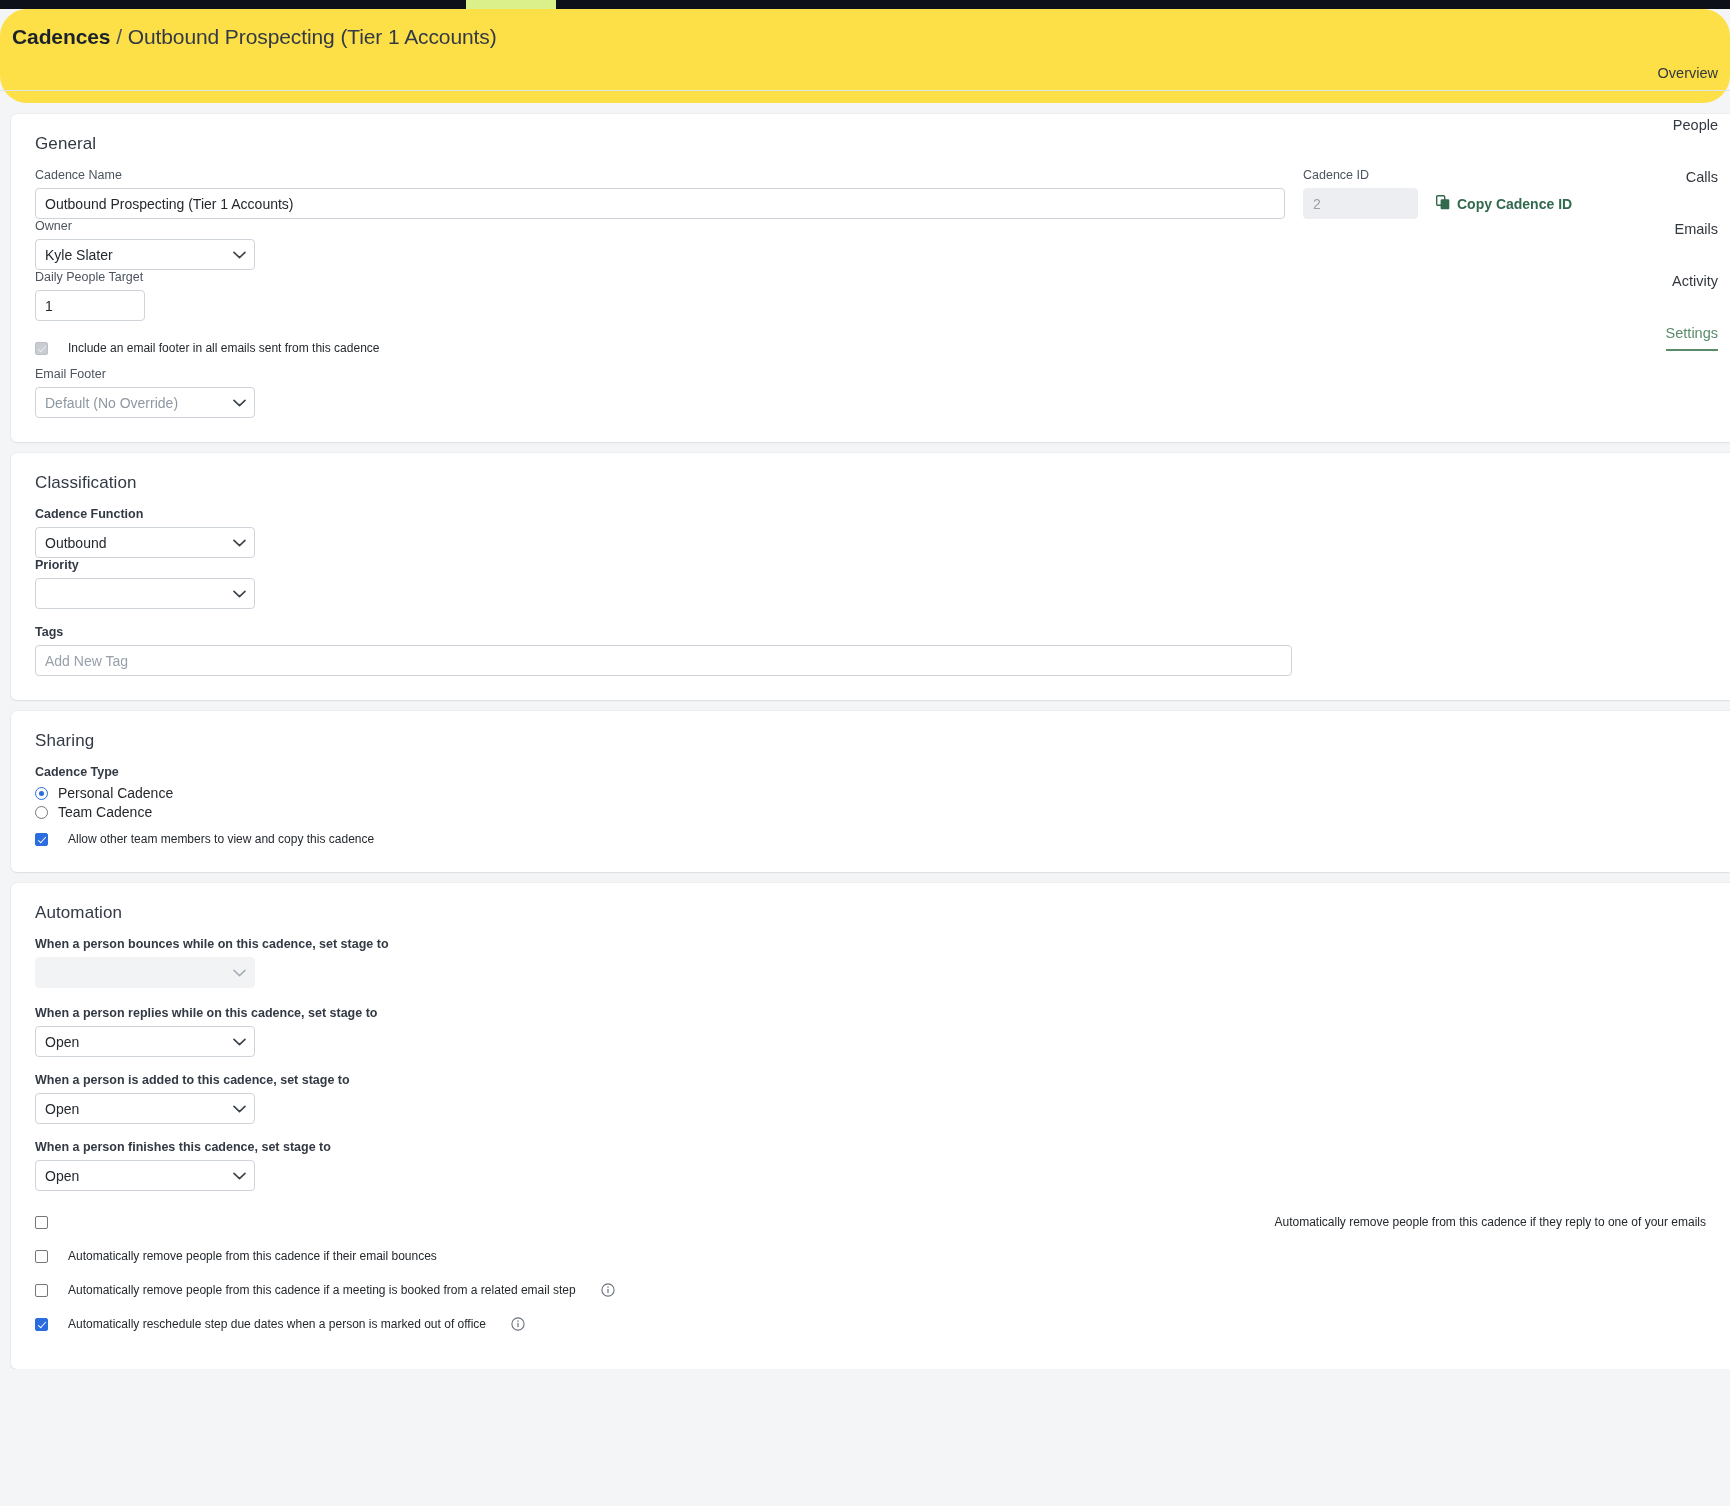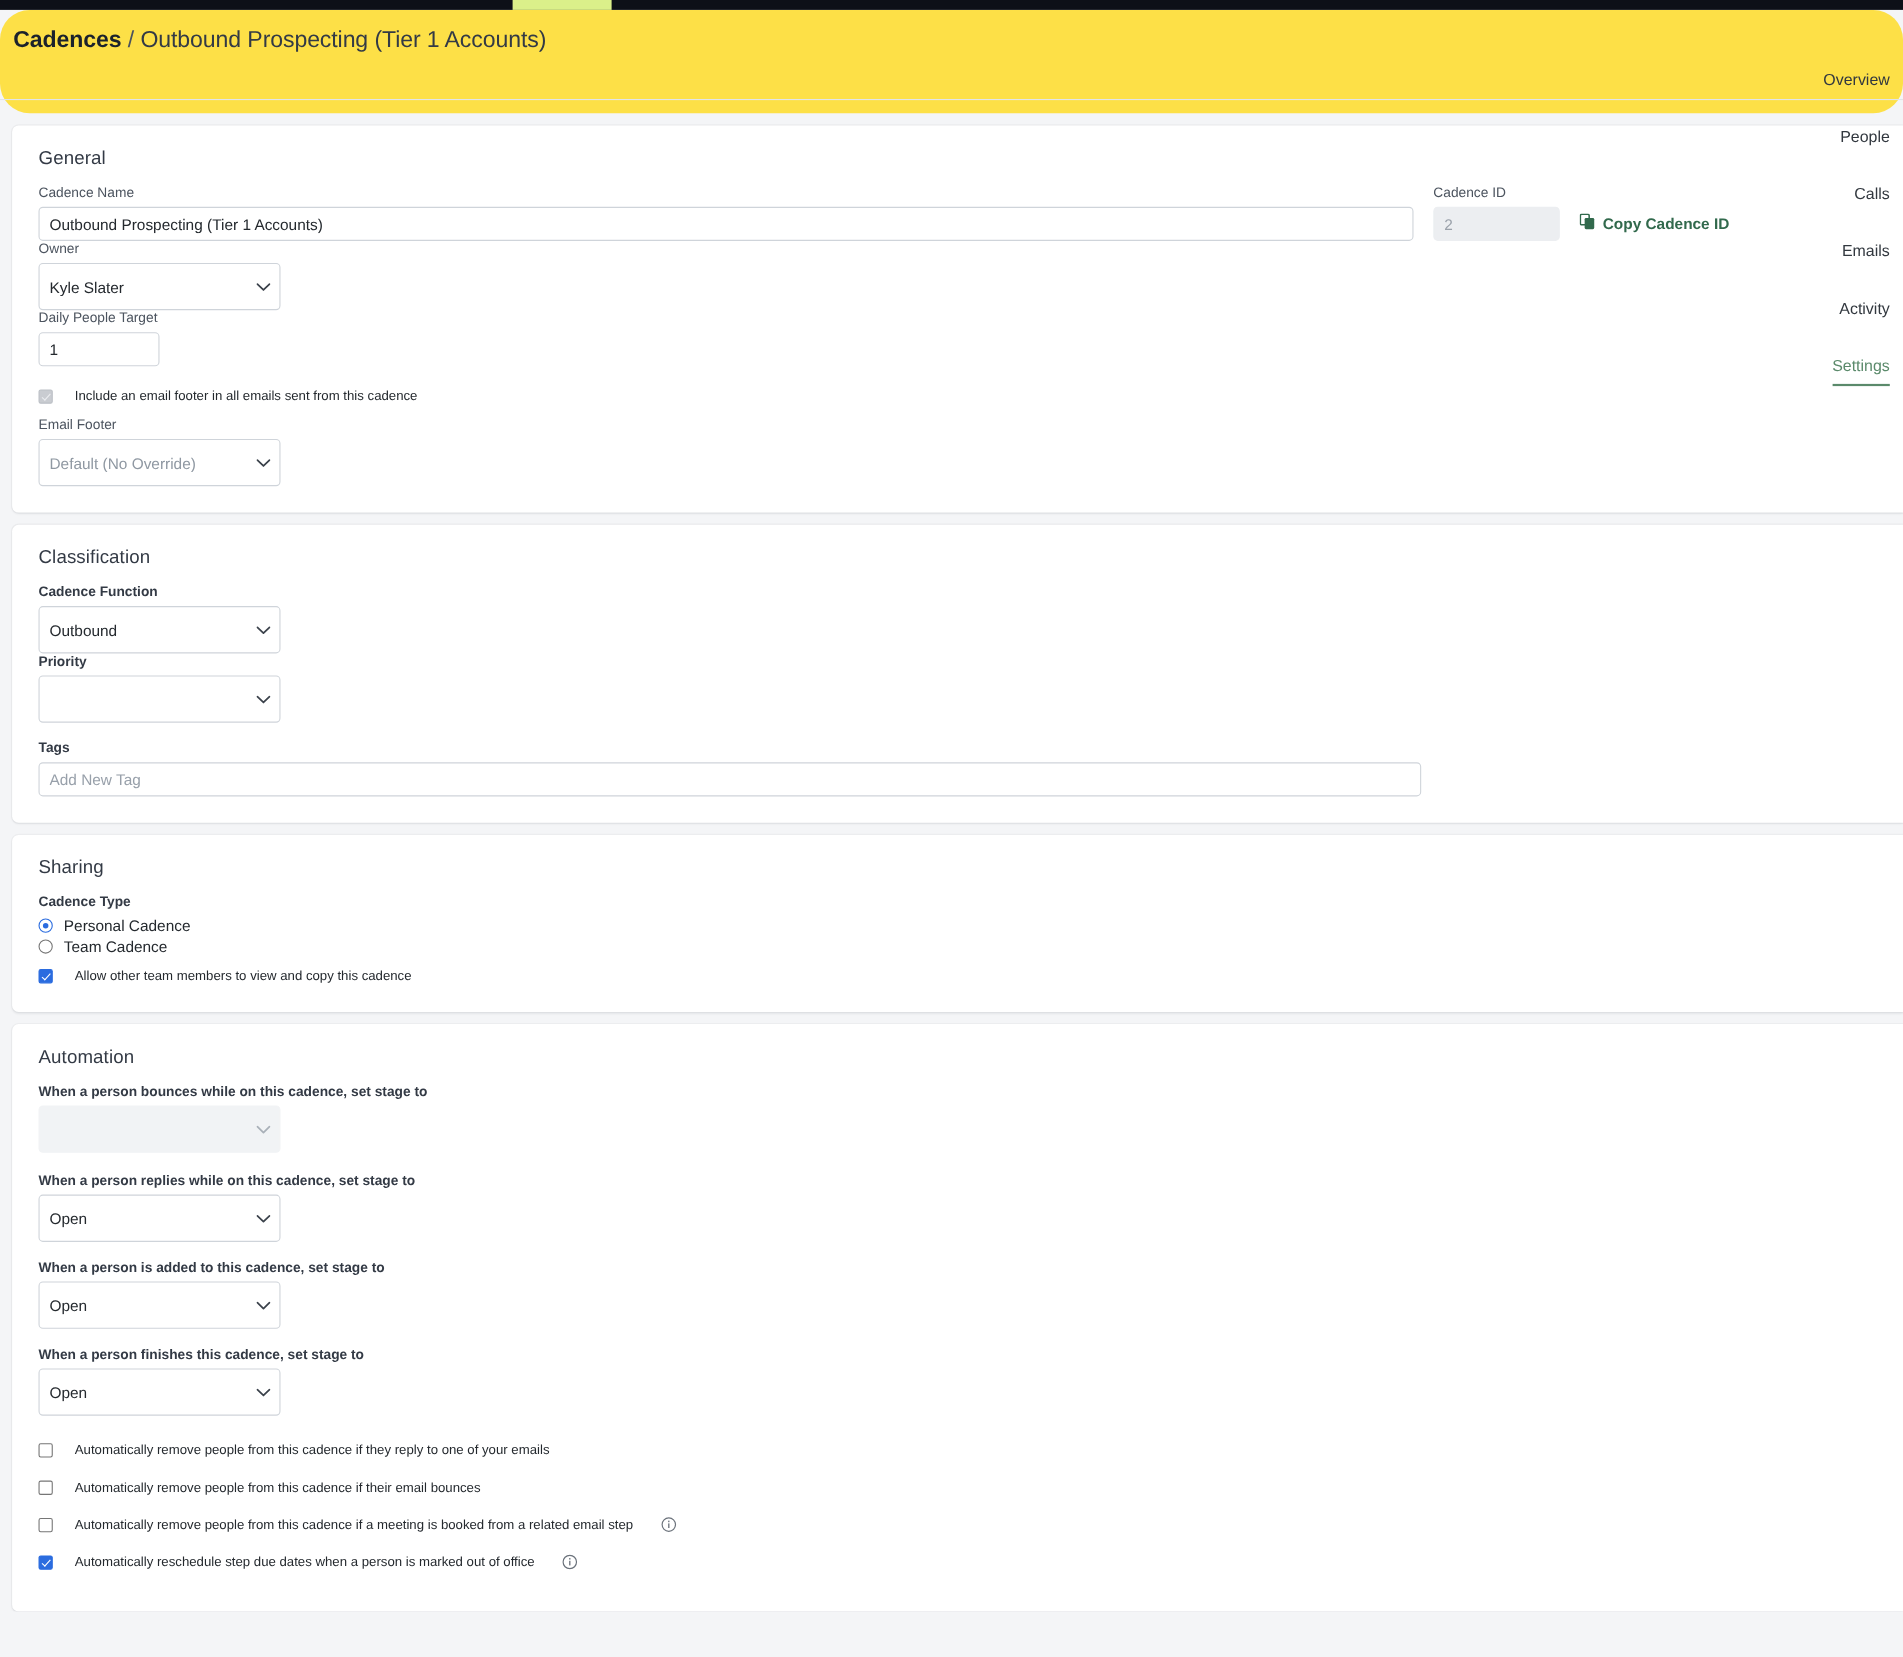--- a/index.html
+++ b/index.html
@@ -117,21 +117,21 @@
   .input-target { width: 110px; }
   .input-tags   { width: 1257px; }
 
   .select {
     position: relative;
     display: inline-block;
   }
   .select select {
     appearance: none;
     -webkit-appearance: none;
-    height: 43px;
+    height: 31px;
     width: 100%;
     border: 1px solid #cfd4da;
     border-radius: 4px;
     background: #fff;
     font-size: 14px;
     color: #24292e;
     padding: 0 30px 0 9px;
     font-family: "Liberation Sans", sans-serif;
     outline: none;
     cursor: pointer;
@@ -241,21 +241,21 @@
     margin-left: 5px;
     color: #6b727b;
     vertical-align: middle;
   }
 
   .mt-8  { margin-top: 8px; }
   .mt-10 { margin-top: 10px; }
   .mt-14 { margin-top: 0; }
   .mt-16 { margin-top: 16px; }
   .mt-18 { margin-top: 18px; }
-  .mt-22 { margin-top: 22px; }
+  .mt-22 { margin-top: 22px; justify-content: space-between; }
   .mb-4  { margin-bottom: 4px; }
   .gap-left-18 { margin-left: 18px; }
 </style>
 </head>
 <body>
 
 <div class="topbar">
   <div class="topbar-active"></div>
 </div>
 

